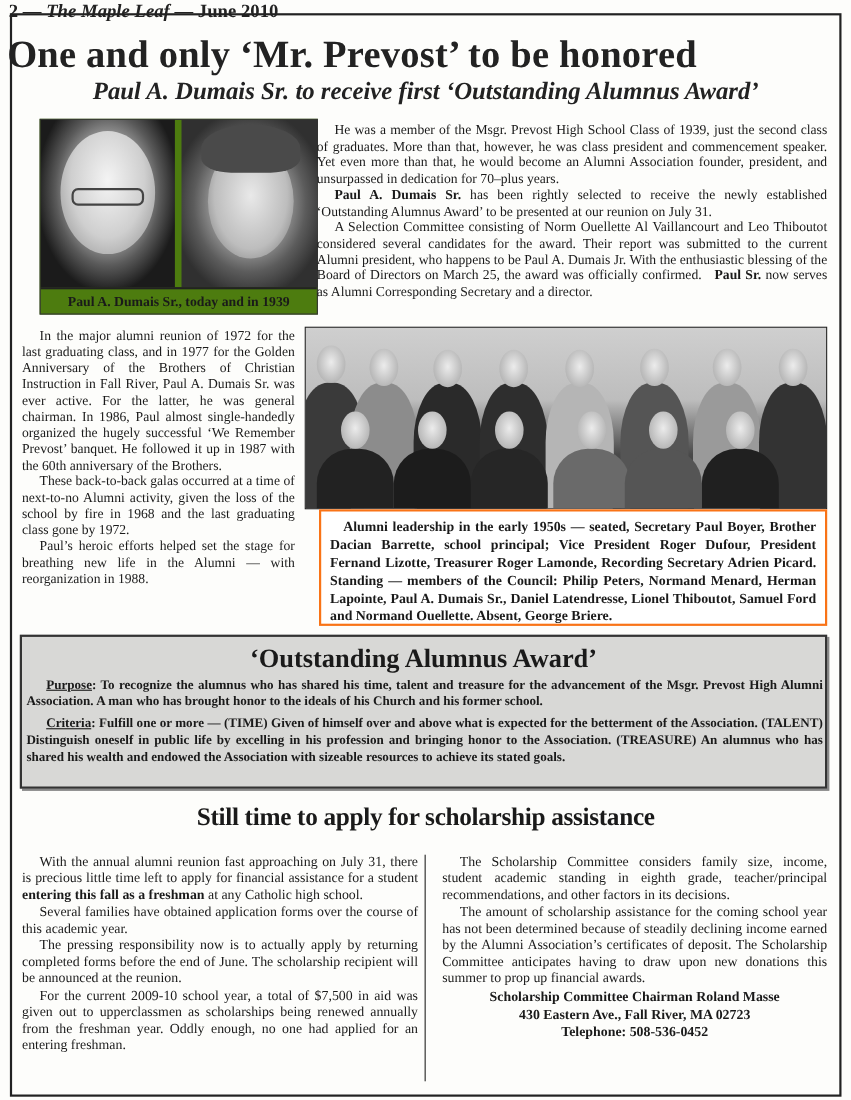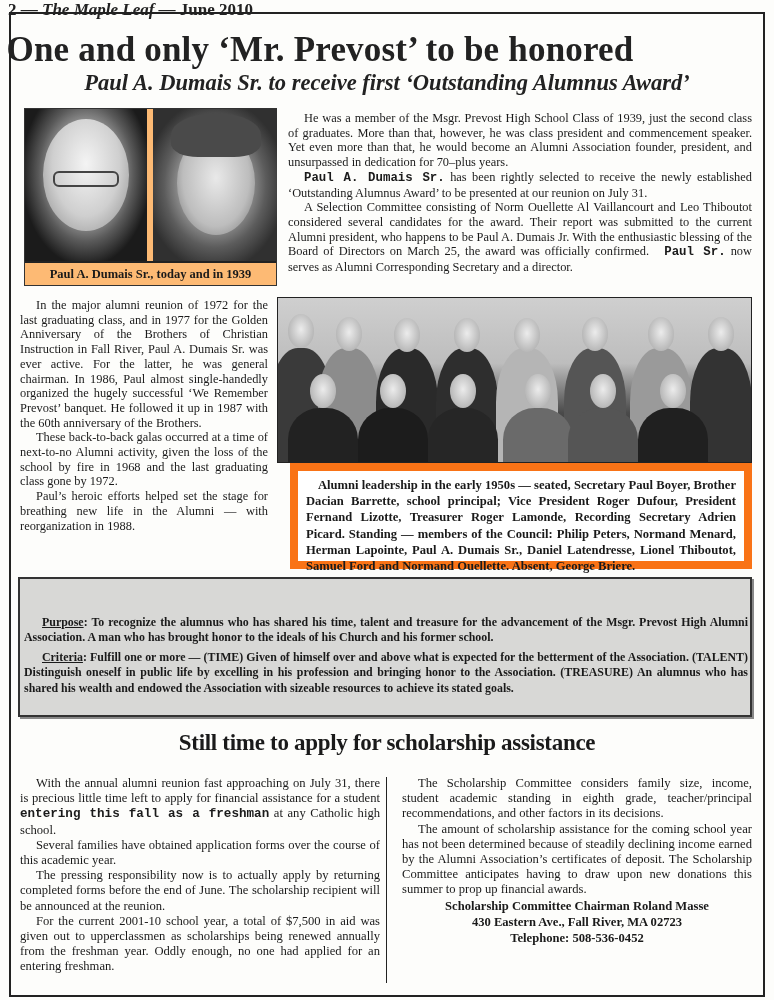--- a/index.html
+++ b/index.html
@@ -7,44 +7,44 @@
   body { font-family: "Liberation Serif", "DejaVu Serif", serif; color: #1a1a1a; position: relative; }
 
   .folio { position: absolute; left: 8px; top: 0px; font-size: 17px; font-weight: bold; color: #222; }
   .folio i { font-style: italic; }
 
   .frame { position: absolute; left: 9px; top: 12px; width: 756px; height: 985px; border: 2px solid #222; }
 
   .headline { position: absolute; left: 0; top: 30px; width: 640px; text-align: center; font-size: 35px; font-weight: bold; letter-spacing: 0.2px; color: #222; }
   .subhead { position: absolute; left: 0; top: 70px; width: 774px; text-align: center; font-size: 22.5px; font-weight: bold; font-style: italic; color: #222; }
 
-  .photos { position: absolute; left: 24px; top: 108px; width: 253px; height: 178px; border: 1px solid #333; background: #fdba74; }
+  .photos { position: absolute; left: 36px; top: 108px; width: 253px; height: 178px; border: 1px solid #333; background: #4d7c0f; }
   .photo { position: absolute; top: 0; height: 152px; overflow: hidden; }
   .photo-old { left: 0; width: 122px; background: radial-gradient(ellipse at 50% 42%, #e2e2e2 0%, #bdbdbd 30%, #5a5a5a 55%, #1b1b1b 75%); }
   .photo-young { left: 128px; width: 124px; background: radial-gradient(ellipse at 50% 50%, #dcdcdc 0%, #a9a9a9 32%, #5c5c5c 58%, #303030 80%); }
   .face { position: absolute; border-radius: 50%; }
   .photo-old .face { left: 18px; top: 10px; width: 86px; height: 112px; background: radial-gradient(ellipse at 50% 40%, #f4f4f4 0%, #cfcfcf 55%, #8a8a8a 100%); }
   .glasses { position: absolute; left: 28px; top: 62px; width: 66px; height: 16px; border: 2px solid #444; border-radius: 6px; }
   .photo-young .face { left: 24px; top: 22px; width: 78px; height: 104px; background: radial-gradient(ellipse at 50% 45%, #e9e9e9 0%, #bdbdbd 60%, #6e6e6e 100%); }
   .hair { position: absolute; left: 18px; top: 4px; width: 90px; height: 44px; border-radius: 50% 50% 30% 30%; background: #4a4a4a; }
   .photo-caption { position: absolute; left: 0; bottom: 0; width: 100%; height: 24px; border-top: 2px solid #222; text-align: center; font-size: 12.5px; font-weight: bold; line-height: 22px; }
 
   .col-text { font-size: 12.4px; line-height: 14.7px; text-align: justify; }
   .col-text p { text-indent: 16px; }
-  .col-text b { font-weight: bold; font-family: Liberation Mono, monospace; }
+  .col-text b { font-weight: bold; }
 
   .intro { position: absolute; left: 288px; top: 111px; width: 464px; }
   .left-col { position: absolute; left: 20px; top: 298px; width: 248px; }
 
   .group-photo { position: absolute; left: 277px; top: 297px; width: 475px; height: 166px; overflow: hidden; border: 1px solid #222;
     background: linear-gradient(180deg, #cfcfcf 0%, #bdbdbd 40%, #4a4a4a 70%, #2a2a2a 100%); }
   .person { position: absolute; border-radius: 45% 45% 10% 10%; }
   .head { position: absolute; border-radius: 50%; background: radial-gradient(ellipse at 50% 45%, #ececec 0%, #b8b8b8 70%, #777 100%); }
 
-  .group-caption { position: absolute; left: 290px; top: 463px; width: 462px; height: 106px; border: 8px solid #f97316; background: #fff;
+  .group-caption { position: absolute; left: 290px; top: 463px; width: 462px; height: 106px; border: 2px solid #f97316; background: #fff;
     padding: 6px 8px 0 8px; font-size: 12.6px; line-height: 16.2px; font-weight: bold; text-align: justify; text-indent: 12px; }
 
   .award-box { position: absolute; left: 18px; top: 577px; width: 734px; height: 140px; background: #d8d8d6; border: 2px solid #333; box-shadow: 2px 2px 0 #888; }
   .award-title { position: absolute; left: 0; top: 7px; width: 100%; text-align: center; font-size: 24px; font-weight: bold; }
   .award-body { position: absolute; left: 4px; top: 36px; width: 724px; font-size: 11.9px; line-height: 15.4px; font-weight: bold; text-align: justify; }
   .award-body p { text-indent: 18px; margin-bottom: 4px; }
   .award-body u { text-decoration: underline; }
 
   .headline2 { position: absolute; left: 0; top: 730px; width: 774px; text-align: center; font-size: 23px; font-weight: bold; letter-spacing: -0.3px; }
 
@@ -117,33 +117,34 @@
     <div class="head" style="left: 247px; top: 76px; width: 26px; height: 34px;"></div>
     <div class="person" style="left: 290px; top: 110px; width: 70px; height: 70px; background: rgb(85, 85, 85);"></div>
     <div class="head" style="left: 312px; top: 76px; width: 26px; height: 34px;"></div>
     <div class="person" style="left: 360px; top: 110px; width: 70px; height: 70px; background: rgb(32, 32, 32);"></div>
     <div class="head" style="left: 382px; top: 76px; width: 26px; height: 34px;"></div>
   </div>
 
 <div class="group-caption">Alumni leadership in the early 1950s — seated, Secretary Paul Boyer, Brother Dacian Barrette, school principal; Vice President Roger Dufour, President Fernand Lizotte, Treasurer Roger Lamonde, Recording Secretary Adrien Picard.  Standing — members of the Council: Philip Peters, Normand Menard, Herman Lapointe, Paul A. Dumais Sr., Daniel Latendresse, Lionel Thiboutot, Samuel Ford and Normand Ouellette.  Absent, George Briere.</div>
 
 <div class="award-box">
+  <div class="award-title">‘Outstanding Alumnus Award’</div>
   <div class="award-body">
     <p><u>Purpose</u><span>:   To recognize the alumnus who has shared his time, talent and treasure for the advancement of the Msgr. Prevost High Alumni Association.  A man who has brought honor to the ideals of his Church and his former school.</span></p>
     <p><u>Criteria</u><span>:   Fulfill one or more  —  (TIME)  Given of himself over and above what is expected for the betterment of the Association.  (TALENT)  Distinguish oneself in public life by excelling in his profession and bringing honor to the Association.  (TREASURE)  An alumnus who has shared his wealth and endowed the Association with sizeable resources to achieve its stated goals.</span></p>
   </div>
 </div>
 
 <h1 class="headline2">Still time to apply for scholarship assistance</h1>
 
 <div class="sch-left col-text">
   <p><span>With the annual alumni reunion fast approaching on July 31, there is precious little time left to apply for financial assistance for a student </span><b>entering this fall as a freshman</b><span> at any Catholic high school.</span></p>
   <p>Several families have obtained application forms over the course of this academic year.</p>
   <p>The pressing responsibility now is to actually apply by returning completed forms before the end of June.   The scholarship recipient will be announced at the reunion.</p>
-  <p>For the current 2001-10 school year, a total of $7,500 in aid was given out to upperclassmen as scholarships being renewed annually from the freshman year.    Oddly enough, no one had applied for an entering freshman.</p>
+  <p>For the current 2009-10 school year, a total of $7,500 in aid was given out to upperclassmen as scholarships being renewed annually from the freshman year.    Oddly enough, no one had applied for an entering freshman.</p>
 </div>
 
 <div class="sch-divider"></div>
 
 <div class="sch-right col-text">
   <p>The Scholarship Committee considers family size, income, student academic standing in eighth grade, teacher/principal recommendations, and other factors in its decisions.</p>
   <p>The amount of scholarship assistance for the coming school year has not been determined because of steadily declining income earned by the Alumni Association’s certificates of deposit.   The Scholarship Committee anticipates having to draw upon new donations this summer to prop up financial awards.</p>
   <div class="contact">
     <div>Scholarship Committee Chairman Roland Masse</div>
     <div>430 Eastern Ave., Fall River, MA  02723</div>

